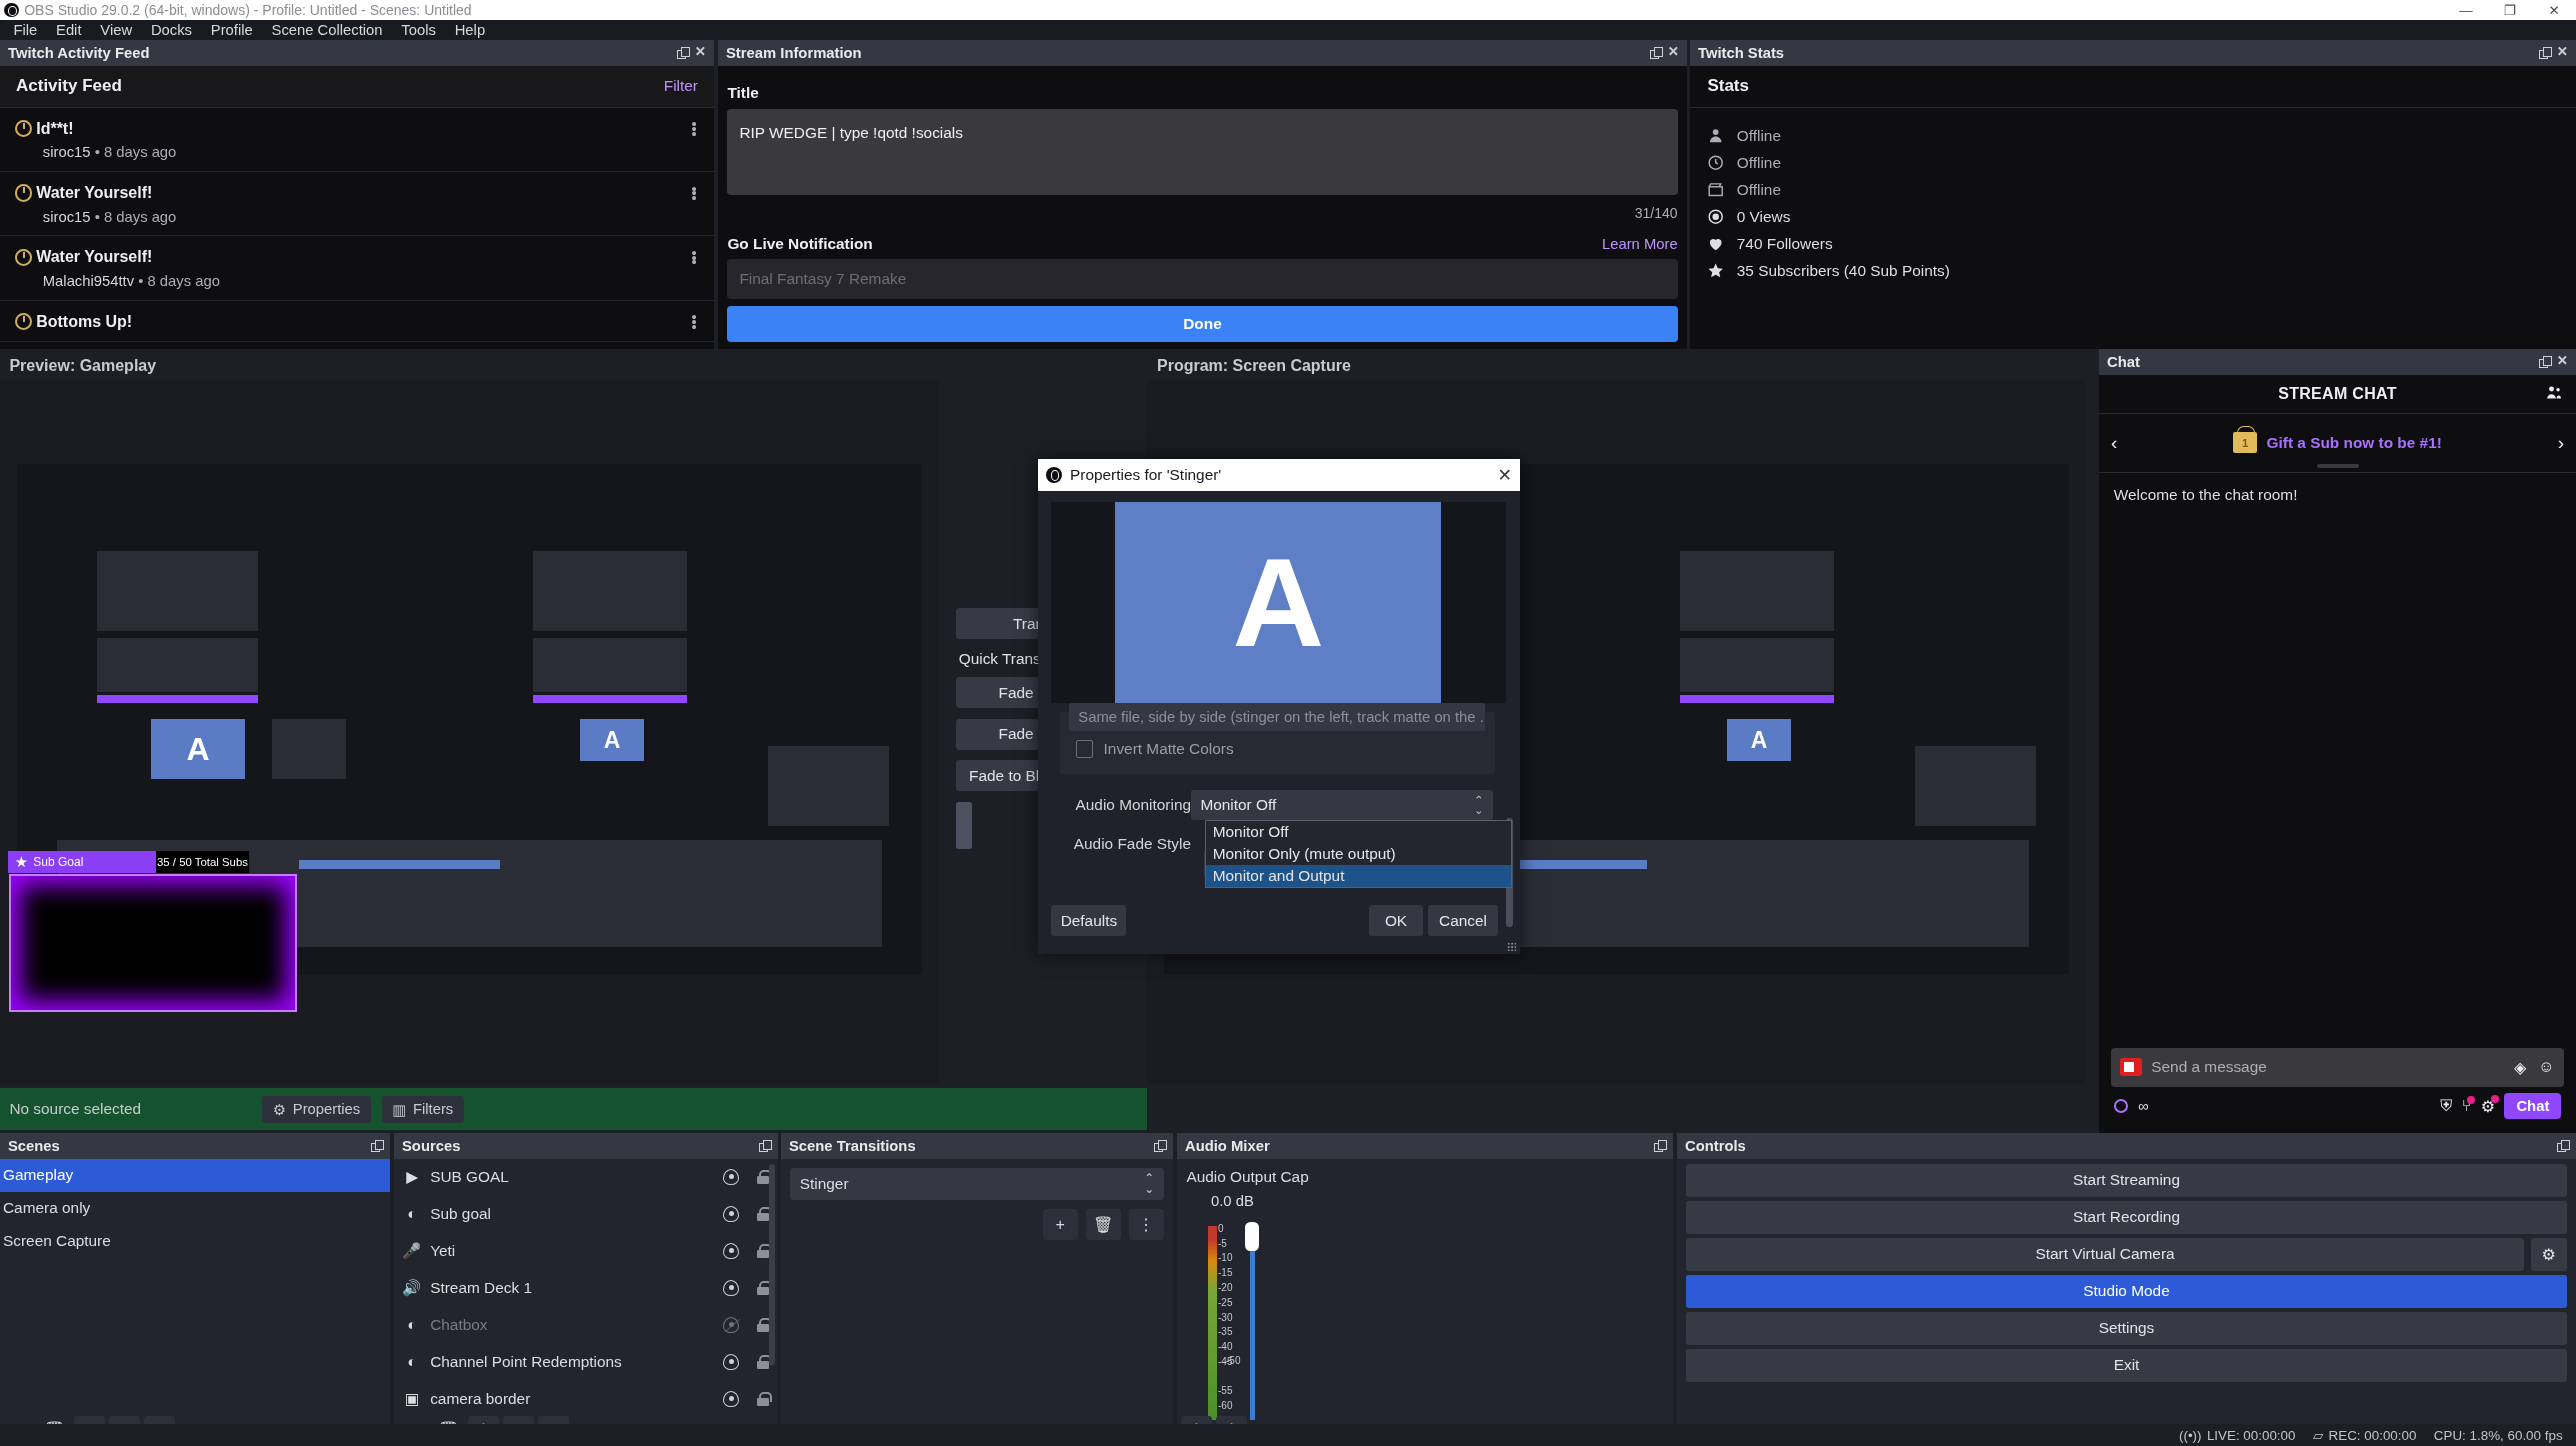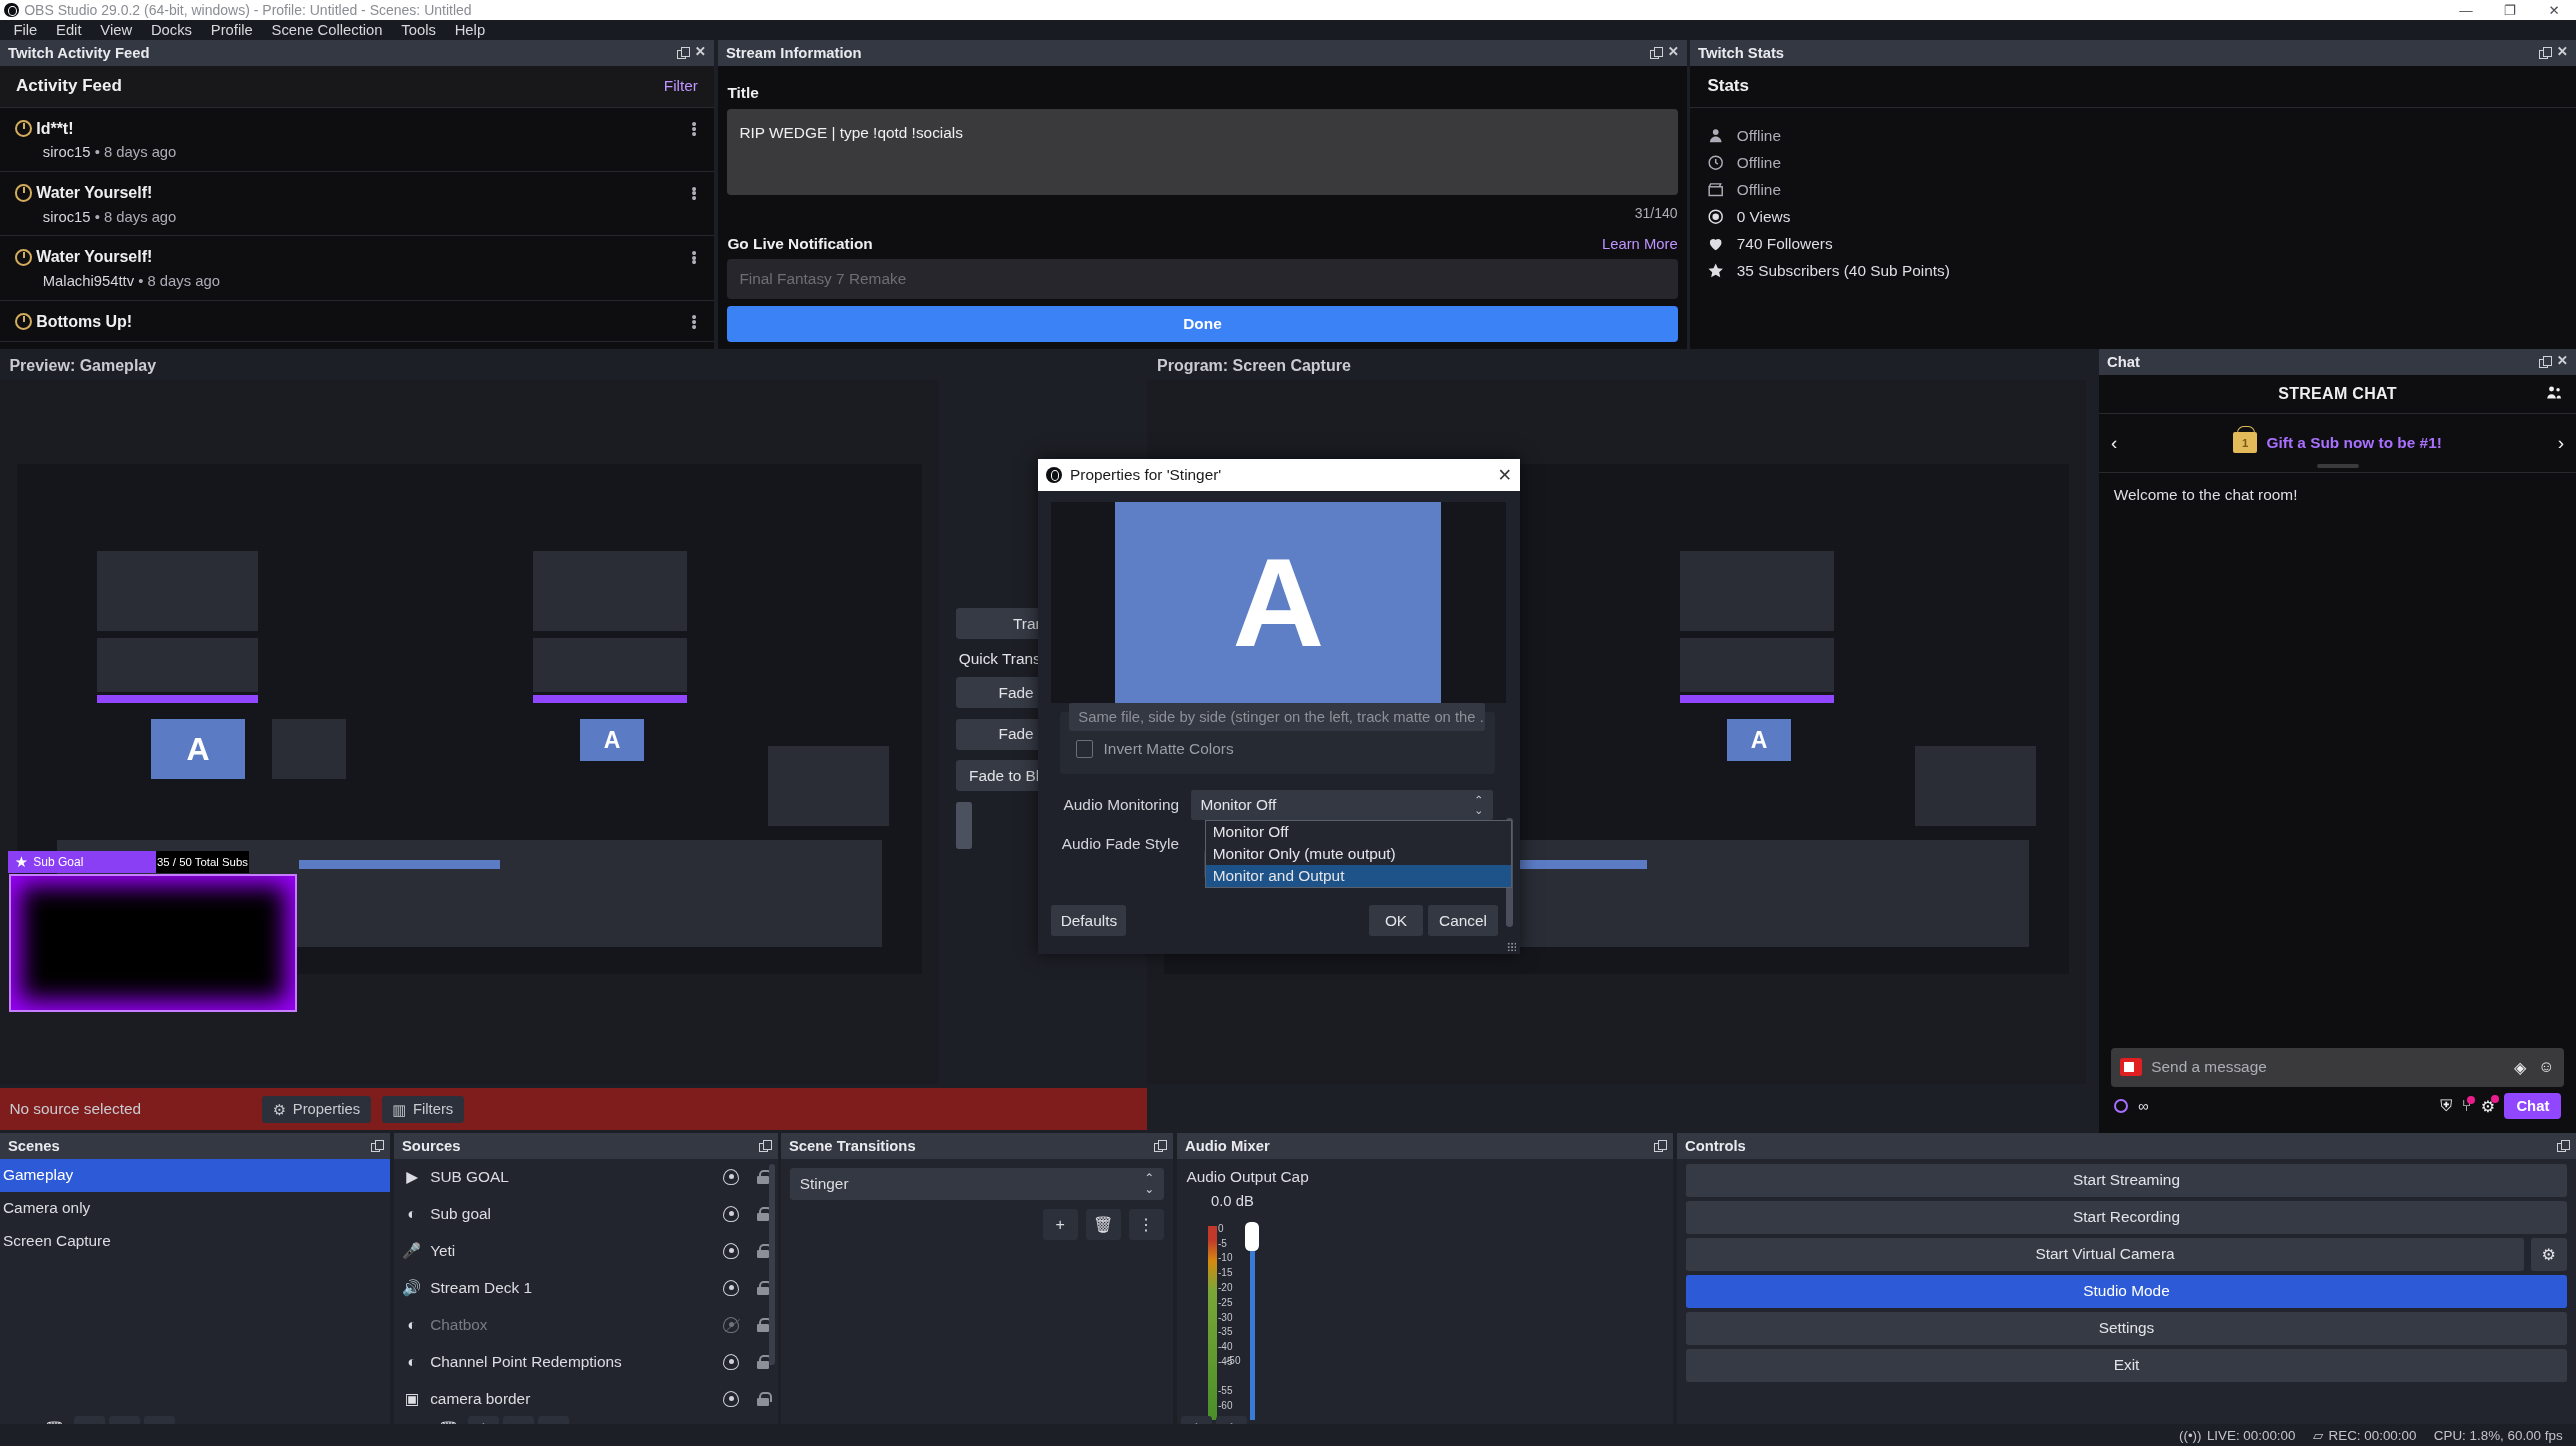--- a/index.html
+++ b/index.html
@@ -125,21 +125,21 @@
                  border:2.7px solid #c77dff; background:#000; box-shadow: inset 0 0 23px 9.4px #9d00ff;}
 
   
   #transWrap{ position:absolute; left:956px; top:608px; width:181px; z-index:3;}
   .tbtn{ width:100%; height:31px; background:#363a45; border-radius:3.4px; display:flex;
          align-items:center;justify-content:center;font-size:15.4px;color:#e2e3e8; margin-bottom:10.7px;}
   .tlabel{ font-size:15.4px; color:#e2e3e8; margin:4px 0 9.4px 2.7px;}
   .tslider{ width:16px;height:47px;background:#4c5160;border-radius:2.7px;margin-top:6.7px;}
 
   
-  #srcBar{ position:absolute; left:0; top:1088px; width:1147px; height:42px; background:#7f1d1d; display:flex; align-items:center;}
+  #srcBar{ position:absolute; left:0; top:1088px; width:1147px; height:42px; background:#14532d; display:flex; align-items:center;}
   #srcBar .sb-txt{ font-size:15.4px; color:#c9cbd1; margin-left:9.4px;}
   .sb-btn{ height:27px; background:#2c303a; border-radius:3.4px; display:flex;align-items:center;gap:6.7px;
            padding:0 10.7px; font-size:14.8px;color:#c9cbd1;}
   #srcBar .sb-group{ margin-left:121px; display:flex; gap:10.7px;}
 
   
   #chat{ left:2099px; top:349px; width:477px; height:785px;}
   #chat .dock-body{ height:759px; background:#0e0e10; position:relative;}
   .chat-head{ height:39px; display:flex;align-items:center;justify-content:center;position:relative;
               border-bottom:0.7px solid #2a2a2e;}
@@ -248,21 +248,21 @@
              background:#262a33; border-radius:3.4px;}
   .md-combo-top{ position:absolute; left:9.4px; top:-9.4px; width:416px; height:28px; background:#343842;
                  border-radius:2.7px; display:flex; align-items:center; padding:0 9.4px; overflow:hidden;
                  font-size:14.8px; color:#8e9099; white-space:nowrap;}
   .md-check{ position:absolute; left:16px; top:28px; display:flex; align-items:center; gap:10.7px;}
   .md-check .box{ width:17.4px;height:17.4px;border:1.3px solid #6b6f7a;border-radius:2px;}
   .md-check .lbl{ font-size:15.4px; color:#9a9da6;}
   .md-field{ position:absolute; display:flex; align-items:center; }
   #fldAudioMon{ left:19px; top:299px; width:436px; }
   #fldAudioFade{ left:19px; top:338px; width:436px; }
-  .md-field .fl-lbl{ width:134px; text-align:right; padding-right:12px; font-size:15.4px; color:#d3d5da;}
+  .md-field .fl-lbl{ width:134px; text-align:right; padding-right:0; font-size:15.4px; color:#d3d5da;}
   .md-field .fl-sel{ flex:1; height:29.5px; background:#343842; border-radius:2.7px; display:flex;align-items:center;
                      padding:0 9.4px; font-size:15.4px; color:#e4e5ea;}
   .md-field .fl-sel .sp{ margin-left:auto; font-size:11.4px; color:#c6c8ce; line-height:10px;}
   #previewTransBtn{ position:absolute; left:166px; top:359px; width:144px; height:28px; background:#343842;
                     border-radius:2.7px; display:flex;align-items:center;justify-content:center;
                     font-size:15.4px;color:#d3d5da;}
   #mdDropdown{ position:absolute; left:167px; top:329px; width:307px; background:#23262e;
                border:0.7px solid #5a5f6b; z-index:60;}
   #mdDropdown .opt{ height:22px; display:flex; align-items:center; padding-left:6.7px; font-size:15.4px; color:#e4e5ea;}
   #mdDropdown .opt.hl{ background:#1d5388; }

